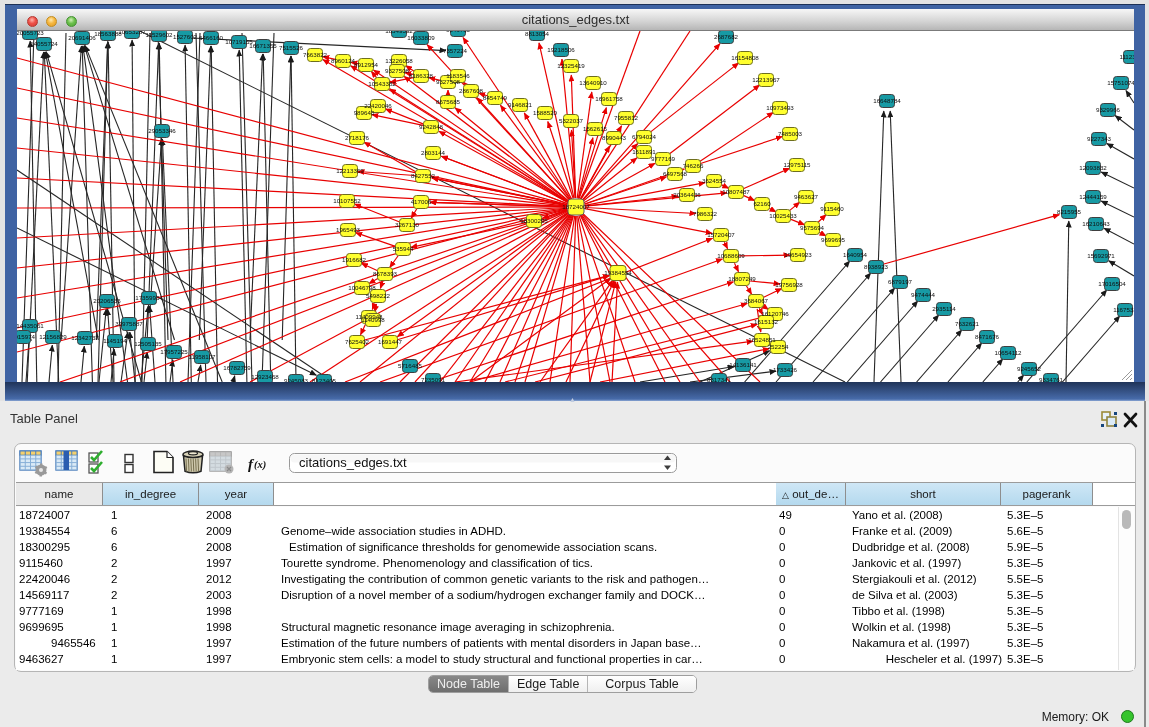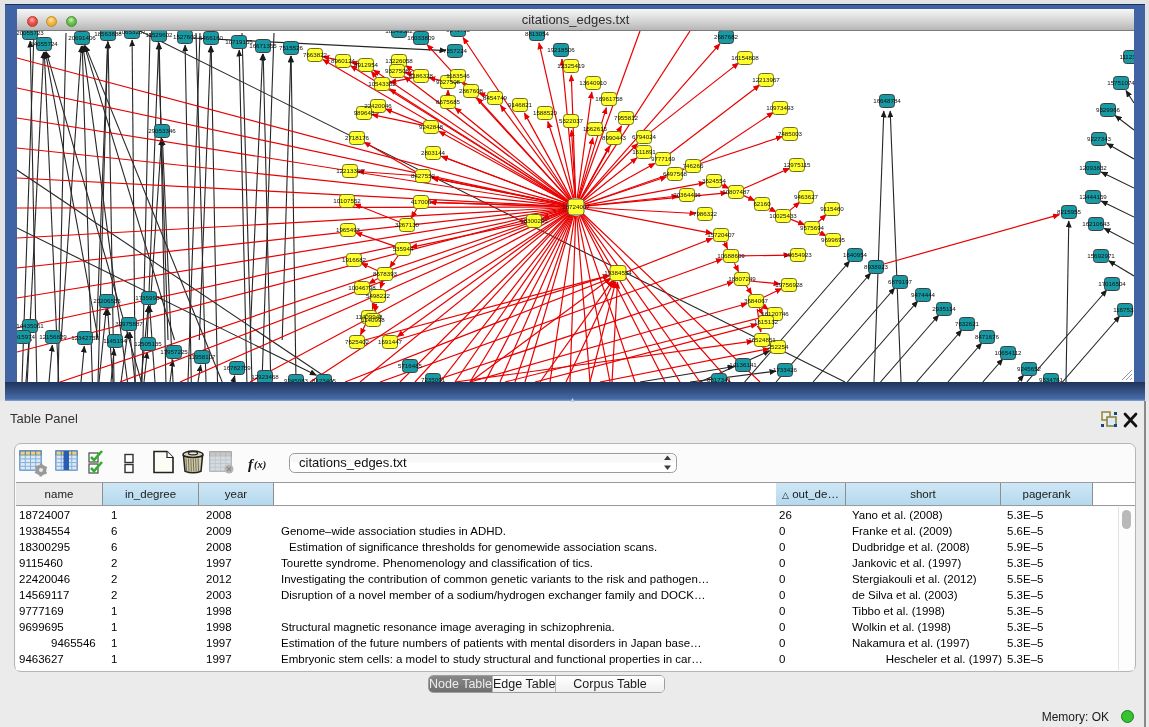--- a/index.html
+++ b/index.html
@@ -21,21 +21,21 @@
 #panel{position:absolute;left:14px;top:42px;width:1122px;height:229px;background:#fbfbfb;border:1px solid #b5b5b5;border-radius:7px;}
 #thdr{position:absolute;left:1px;top:38px;width:1119px;height:24px;border-top:1px solid #9b9b9b;border-bottom:1px solid #9b9b9b;background:#fff;}
 .hc{position:absolute;top:0;height:22px;background:linear-gradient(#cfe7f6,#b4d9ee);border-right:1px solid #8e8e8e;font-size:11.5px;color:#1a1a1a;text-align:center;line-height:22px;overflow:hidden;}
 #rows{position:absolute;left:1px;top:63px;width:1104px;height:163px;background:#fff;overflow:hidden;font-size:11.5px;color:#000;}
 .r{position:absolute;left:0;width:1104px;height:16px;line-height:16px;white-space:nowrap;}
 .c{position:absolute;top:0;overflow:hidden;white-space:nowrap;height:16px;}
 #sb{position:absolute;right:1px;top:63px;width:16px;height:163px;background:#fdfdfd;border-left:1px solid #e3e3e3;}
 #sbt{position:absolute;left:3px;top:3px;width:9px;height:19px;border-radius:5px;background:#b9b9b9;}
 
 #tabs{position:absolute;left:428px;top:274px;height:18px;border:1px solid #9e9e9e;border-radius:5px;overflow:hidden;background:#fff;display:flex;}
-.tab{font-size:12.5px;line-height:16px;padding:0 0;color:#1a1a1a;background:linear-gradient(#ffffff,#efefef);border-right:1px solid #b5b5b5;}
+.tab{font-size:12.5px;line-height:16px;padding:0 8px;color:#1a1a1a;background:linear-gradient(#ffffff,#efefef);border-right:1px solid #b5b5b5;}
 .tabsel{background:linear-gradient(#888,#6e6e6e);color:#eee;}
 #mem{position:absolute;right:40px;top:309px;font-size:12px;color:#1a1a1a;}
 #memdot{position:absolute;right:15px;top:309px;width:13px;height:13px;border-radius:50%;background:#35c42d;border:1px solid #1d7a1d;}
 #redge{position:absolute;right:3px;top:0px;width:2px;height:326px;background:#8a8a8a;}
 
 #tbar{position:absolute;left:0;top:0;width:1120px;height:39px;}
 </style></head>
 <body>
 <div id="page">
 <div id="topbg"></div>
@@ -653,21 +653,21 @@
           <div class="hc" style="left:240px;width:502px;margin-top:28px;">title</div>
           <div class="hc" style="left:760px;width:70px;"><span style="font-size:9px;">△</span> out_de…</div>
           <div class="hc" style="left:830px;width:155px;">short</div>
           <div class="hc" style="left:985px;width:92px;">pagerank</div>
         </div>
     <div id="rows">
           <div class="r" style="top:0px;">
             <span class="c" style="left:3px;width:80px;">18724007</span>
             <span class="c" style="left:95px;width:60px;">1</span>
             <span class="c" style="left:190px;width:60px;">2008</span>
-            <span class="c" style="left:763px;width:55px;">26</span>
+            <span class="c" style="left:763px;width:55px;">49</span>
             <span class="c" style="left:836px;width:150px;">Yano et al. (2008)</span>
             <span class="c" style="left:991px;width:90px;">5.3E–5</span>
           </div>
           <div class="r" style="top:16px;">
             <span class="c" style="left:3px;width:80px;">19384554</span>
             <span class="c" style="left:95px;width:60px;">6</span>
             <span class="c" style="left:190px;width:60px;">2009</span>
             <span class="c" style="left:265px;width:494px;">Genome–wide association studies in ADHD.</span>
             <span class="c" style="left:763px;width:55px;">0</span>
             <span class="c" style="left:836px;width:150px;">Franke et al. (2009)</span>

